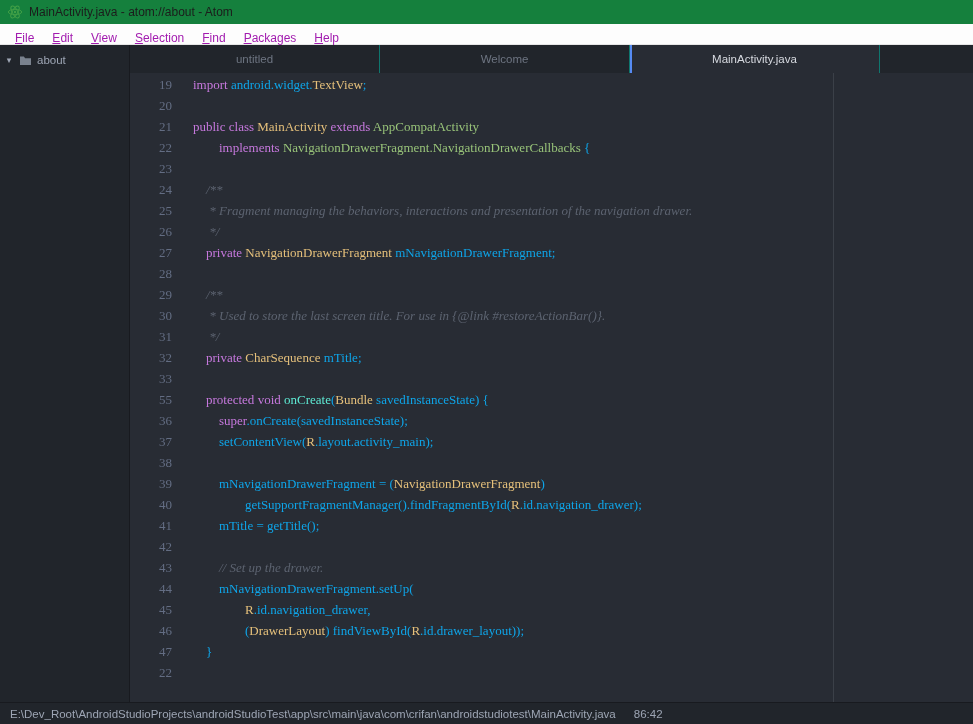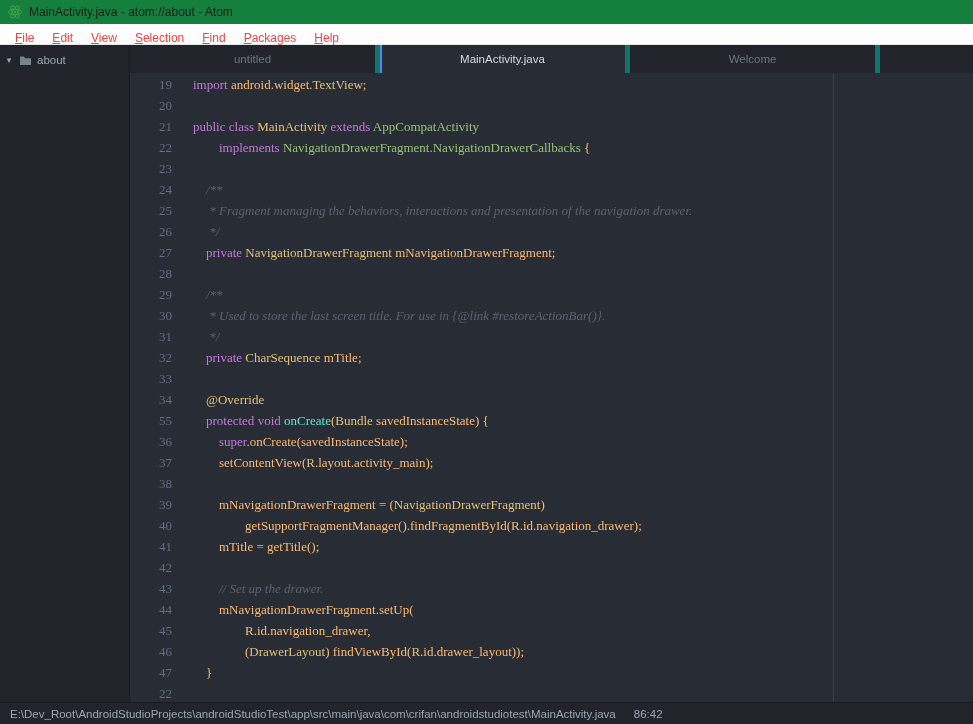--- a/index.html
+++ b/index.html
@@ -17,21 +17,21 @@
     padding-left:7px; flex-shrink:0;
   }
   .titlebar .title { font-size:12px; color:#1c1c1c; }
 
   
   .menubar {
     height:21px; background:#fdfdfd; border-bottom:1px solid #e6e6e6;
     display:flex; align-items:center; padding-left:6px; flex-shrink:0;
   }
   .menu-item {
-    display:inline-block; font-size:12px; color:#ef4444;
+    display:inline-block; font-size:12px; color:#a21caf;
     padding:2px 9px; cursor:default;margin-top:8px;
   }
   .menu-item::first-letter { text-decoration:underline; }
 
   
   .main { flex:1; display:flex; min-height:0; }
 
   
   .tree {
     width:130px; flex-shrink:0; background:#21252b;
@@ -43,21 +43,21 @@
   }
   .tree-item .chevron { font-size:9px; color:#9da5b4; width:10px; text-align:center; }
 
   .right { flex:1; display:flex; flex-direction:column; min-width:0; }
 
   
   .tabbar { height:28px; background:#21252b; display:flex; flex-shrink:0; }
   .tab {
     width:250px; display:flex; align-items:center; justify-content:center;
     font-size:11.5px; color:#6e7582; background:#21252b;
-    border-right:5px solid #0f766e; position:relative; cursor:default;
+    border-right:1px solid #0f766e; position:relative; cursor:default;
     white-space:nowrap; overflow:hidden;
   }
   .tab.active { background:#282c34; color:#d7dae0; }
   .tab.active::before {
     content:""; position:absolute; left:0; top:0; bottom:0;
     width:2px; background:#568af2;
   }
 
   
   .editor { flex:1; background:#282c34; position:relative; overflow:hidden; padding-top:1px; }
@@ -65,21 +65,21 @@
   .code-lines { position:relative; }
   .code-line {
     display:flex; height:21px; line-height:21px;
     font-family:Liberation Serif, serif; font-size:13px; white-space:pre;
   }
   .gutter {
     width:50px; flex-shrink:0; text-align:right; padding-right:8px;
     color:#636d83;
   }
   .code-text { padding-left:13px; }
-  .tok-p { color:#fdba74; }
+  .tok-p { color:#0ea5e9; }
   .tok-k { color:#c678dd; }
   .tok-t { color:#e5c07b; }
   .tok-g { color:#98c379; }
   .tok-f { color:#5eead4; }
   .tok-c { color:#5c6370; font-style:italic; }
 
   
   .statusbar {
     height:22px; flex-shrink:0; background:#21252b; border-top:1px solid #181a1f;
     display:flex; align-items:center; gap:18px;
@@ -124,43 +124,42 @@
         </svg>
       </span>
       <span>about</span>
     </div>
   </div>
 
   <div class="right">
 
     <div class="tabbar">
         <div class="tab">untitled</div>
+        <div class="tab">Welcome</div>
         <div class="tab active">MainActivity.java</div>
-        <div class="tab">Welcome</div>
       </div>
 
     <div class="editor">
       <div class="wrap-guide"></div>
       <div class="code-lines">
           <div class="code-line"><span class="gutter">19</span><span class="code-text"><span class="tok-k">import</span><span class="tok-p"> android.widget.</span><span class="tok-t">TextView</span><span class="tok-p">;</span></span></div>
           <div class="code-line"><span class="gutter">20</span><span class="code-text"></span></div>
           <div class="code-line"><span class="gutter">21</span><span class="code-text"><span class="tok-k">public</span><span class="tok-p"> </span><span class="tok-k">class</span><span class="tok-p"> </span><span class="tok-t">MainActivity</span><span class="tok-p"> </span><span class="tok-k">extends</span><span class="tok-p"> </span><span class="tok-g">AppCompatActivity</span></span></div>
           <div class="code-line"><span class="gutter">22</span><span class="code-text"><span class="tok-p">        </span><span class="tok-k">implements</span><span class="tok-p"> </span><span class="tok-g">NavigationDrawerFragment.NavigationDrawerCallbacks</span><span class="tok-p"> {</span></span></div>
           <div class="code-line"><span class="gutter">23</span><span class="code-text"></span></div>
           <div class="code-line"><span class="gutter">24</span><span class="code-text"><span class="tok-p">    </span><span class="tok-c">/**</span></span></div>
           <div class="code-line"><span class="gutter">25</span><span class="code-text"><span class="tok-p">     </span><span class="tok-c">* Fragment managing the behaviors, interactions and presentation of the navigation drawer.</span></span></div>
           <div class="code-line"><span class="gutter">26</span><span class="code-text"><span class="tok-p">     </span><span class="tok-c">*/</span></span></div>
           <div class="code-line"><span class="gutter">27</span><span class="code-text"><span class="tok-p">    </span><span class="tok-k">private</span><span class="tok-p"> </span><span class="tok-t">NavigationDrawerFragment</span><span class="tok-p"> mNavigationDrawerFragment;</span></span></div>
           <div class="code-line"><span class="gutter">28</span><span class="code-text"></span></div>
           <div class="code-line"><span class="gutter">29</span><span class="code-text"><span class="tok-p">    </span><span class="tok-c">/**</span></span></div>
           <div class="code-line"><span class="gutter">30</span><span class="code-text"><span class="tok-p">     </span><span class="tok-c">* Used to store the last screen title. For use in {@link #restoreActionBar()}.</span></span></div>
           <div class="code-line"><span class="gutter">31</span><span class="code-text"><span class="tok-p">     </span><span class="tok-c">*/</span></span></div>
           <div class="code-line"><span class="gutter">32</span><span class="code-text"><span class="tok-p">    </span><span class="tok-k">private</span><span class="tok-p"> </span><span class="tok-t">CharSequence</span><span class="tok-p"> mTitle;</span></span></div>
           <div class="code-line"><span class="gutter">33</span><span class="code-text"></span></div>
-          <div class="code-line"><span class="gutter">34</span><span class="code-text"><span class="tok-p">    </span><span class="tok-t">@Override</span></span></div>
           <div class="code-line"><span class="gutter">55</span><span class="code-text"><span class="tok-p">    </span><span class="tok-k">protected</span><span class="tok-p"> </span><span class="tok-k">void</span><span class="tok-p"> </span><span class="tok-f">onCreate</span><span class="tok-p">(</span><span class="tok-t">Bundle</span><span class="tok-p"> savedInstanceState) {</span></span></div>
           <div class="code-line"><span class="gutter">36</span><span class="code-text"><span class="tok-p">        </span><span class="tok-k">super</span><span class="tok-p">.onCreate(savedInstanceState);</span></span></div>
           <div class="code-line"><span class="gutter">37</span><span class="code-text"><span class="tok-p">        setContentView(</span><span class="tok-t">R</span><span class="tok-p">.layout.activity_main);</span></span></div>
           <div class="code-line"><span class="gutter">38</span><span class="code-text"></span></div>
           <div class="code-line"><span class="gutter">39</span><span class="code-text"><span class="tok-p">        mNavigationDrawerFragment = (</span><span class="tok-t">NavigationDrawerFragment</span><span class="tok-p">)</span></span></div>
           <div class="code-line"><span class="gutter">40</span><span class="code-text"><span class="tok-p">                getSupportFragmentManager().findFragmentById(</span><span class="tok-t">R</span><span class="tok-p">.id.navigation_drawer);</span></span></div>
           <div class="code-line"><span class="gutter">41</span><span class="code-text"><span class="tok-p">        mTitle = getTitle();</span></span></div>
           <div class="code-line"><span class="gutter">42</span><span class="code-text"></span></div>
           <div class="code-line"><span class="gutter">43</span><span class="code-text"><span class="tok-p">        </span><span class="tok-c">// Set up the drawer.</span></span></div>
           <div class="code-line"><span class="gutter">44</span><span class="code-text"><span class="tok-p">        mNavigationDrawerFragment.setUp(</span></span></div>

